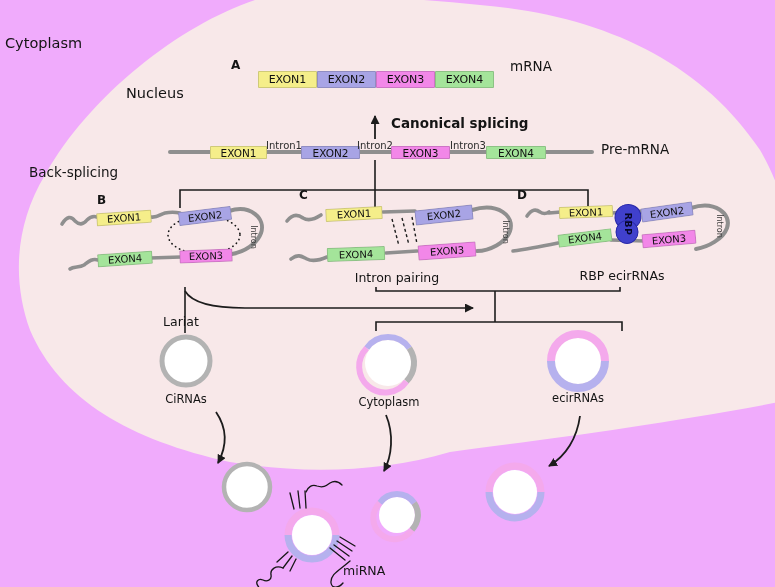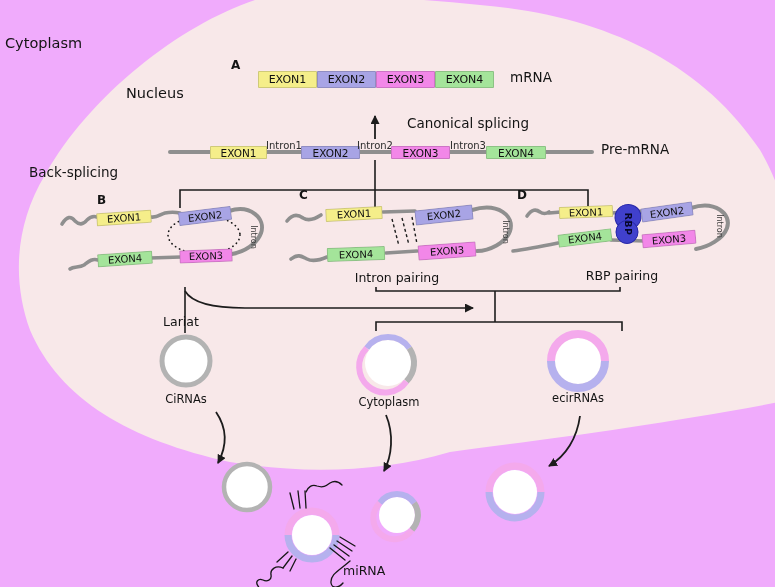--- a/index.html
+++ b/index.html
@@ -140,23 +140,23 @@
 </svg>
 
 <div class="lbl" style="left:5px;top:36px;font-size:14.5px;">Cytoplasm</div>
 <div class="lbl" style="left:126px;top:86px;font-size:14.5px;">Nucleus</div>
 
 <div class="lbl panel-letter" style="left:231px;top:59px;">A</div>
 <div class="exon ex-y mrna-ex" style="left:258px;top:71px;width:59px;height:17px;">EXON1</div>
 <div class="exon ex-p mrna-ex" style="left:317px;top:71px;width:59px;height:17px;">EXON2</div>
 <div class="exon ex-m mrna-ex" style="left:376px;top:71px;width:59px;height:17px;">EXON3</div>
 <div class="exon ex-g mrna-ex" style="left:435px;top:71px;width:59px;height:17px;">EXON4</div>
-<div class="lbl" style="left:510px;top:70px;">mRNA</div>
+<div class="lbl" style="left:510px;top:59px;">mRNA</div>
 
-<div class="lbl" style="left:407px;top:116px;">Canonical splicing</div>
+<div class="lbl" style="left:391px;top:116px;font-weight:bold;">Canonical splicing</div>
 
 <div class="exon ex-y pre-ex" style="left:210px;top:146px;width:57px;height:13px;">EXON1</div>
 <div class="intron-lbl" style="left:284px;top:140px;">Intron1</div>
 <div class="exon ex-p pre-ex" style="left:301px;top:146px;width:59px;height:13px;">EXON2</div>
 <div class="intron-lbl" style="left:375px;top:140px;">Intron2</div>
 <div class="exon ex-m pre-ex" style="left:391px;top:146px;width:59px;height:13px;">EXON3</div>
 <div class="intron-lbl" style="left:468px;top:140px;">Intron3</div>
 <div class="exon ex-g pre-ex" style="left:486px;top:146px;width:60px;height:13px;">EXON4</div>
 <div class="lbl" style="left:601px;top:142px;">Pre-mRNA</div>
 
@@ -178,20 +178,20 @@
 <div class="vtext" style="left:505px;top:232px;">Intron</div>
 <div class="lbl md cc" style="left:397px;top:271px;">Intron pairing</div>
 
 <div class="lbl panel-letter" style="left:517px;top:189px;">D</div>
 <div class="exon exc ex-y" style="left:586px;top:212px;width:54px;height:12px;--r:-2deg;">EXON1</div>
 <div class="exon exc ex-p" style="left:667px;top:212px;width:52px;height:14px;--r:-8deg;">EXON2</div>
 <div class="exon exc ex-m" style="left:669px;top:239px;width:54px;height:14px;--r:-5deg;">EXON3</div>
 <div class="exon exc ex-g" style="left:585px;top:238px;width:54px;height:13px;--r:-7deg;">EXON4</div>
 <div class="rbp-label" style="left:628px;top:224px;">RBP</div>
 <div class="vtext" style="left:719px;top:226px;">Intron</div>
-<div class="lbl md cc" style="left:622px;top:269px;">RBP pairing</div>
+<div class="lbl md cc" style="left:622px;top:269px;">RBP ecirRNAs</div>
 
 <div class="lbl sm cc" style="left:186px;top:393px;">CiRNAs</div>
 <div class="lbl sm cc" style="left:389px;top:396px;">Cytoplasm</div>
 <div class="lbl sm cc" style="left:578px;top:392px;">ecirRNAs</div>
 <div class="lbl md" style="left:343px;top:564px;">miRNA</div>
 
 </div>
 
 </body></html>

